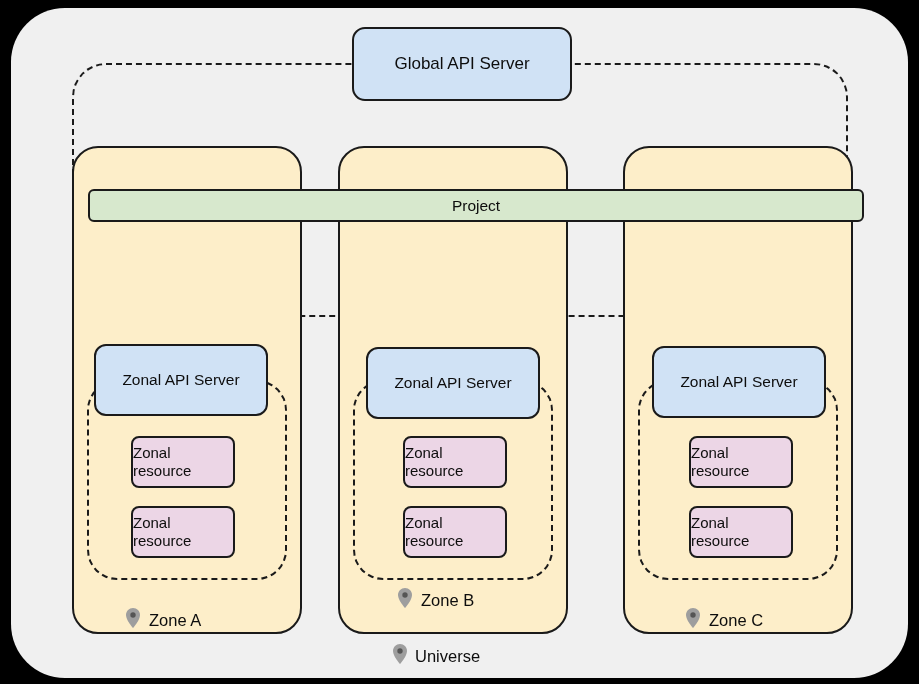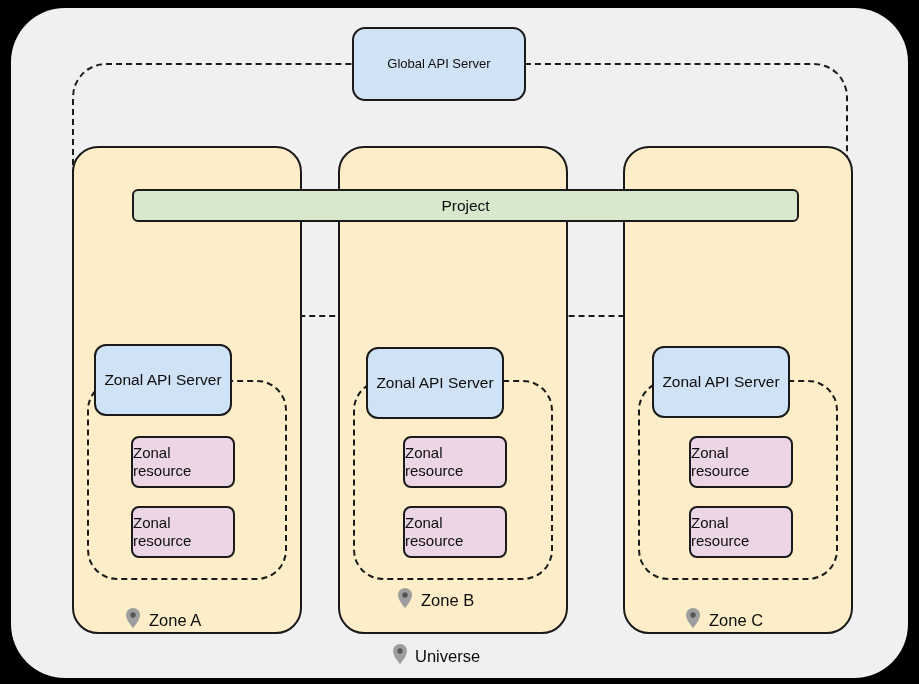--- a/index.html
+++ b/index.html
@@ -42,75 +42,74 @@
     display: flex;
     align-items: center;
     justify-content: center;
     text-align: center;
     color: #0d0d0d;
     line-height: 1.18;
   }
 
   .global-api-server {
     left: 352px; top: 27px;
-    width: 174px; height: 74px;
+    width: 220px; height: 74px;
     background: #d0e2f5;
     border-radius: 13px;
-    font-size: 13px;
+    font-size: 17px;
     z-index: 6;
   }
 
   .zone-column {
     position: absolute;
     top: 146px;
     width: 230px; height: 488px;
     background: #fdeec9;
     border: 2.4px solid #1a1a1a;
     border-radius: 26px;
     z-index: 2;
   }
   .zone-a { left: 72px; }
   .zone-b { left: 338px; }
   .zone-c { left: 623px; }
 
   
   .global-bar {
     position: absolute;
     left: 88px;
-    width: 667px; height: 33px;
+    width: 776px; height: 33px;
     background: #d7e8cd;
     border: 2.4px solid #1a1a1a;
     border-radius: 6px;
     display: flex;
     align-items: center;
     justify-content: center;
     font-size: 15.5px;
     color: #0d0d0d;
     z-index: 5;
-    margin-left: 44px;
   }
   .bar-project  { top: 189px; }
   .bar-resource { top: 249px; }
 
   
   .zone-inner-dash {
     position: absolute;
     top: 380px;
     width: 200px; height: 200px;
     border: 2.2px dashed #1a1a1a;
     border-radius: 30px;
     z-index: 3;
   }
   .zid-a { left: 87px; }
   .zid-b { left: 353px; }
   .zid-c { left: 638px; }
 
   .zonal-api-server {
     position: absolute;
-    width: 138px; height: 72px;
+    width: 174px; height: 72px;
     background: #d0e2f5;
     border: 2.4px solid #1a1a1a;
     border-radius: 12px;
     display: flex; align-items: center; justify-content: center;
     font-size: 15.5px; color: #0d0d0d;
     z-index: 4;
   }
   .zas-a { left: 94px;  top: 344px; }
   .zas-b { left: 366px; top: 347px; }
   .zas-c { left: 652px; top: 346px; }

